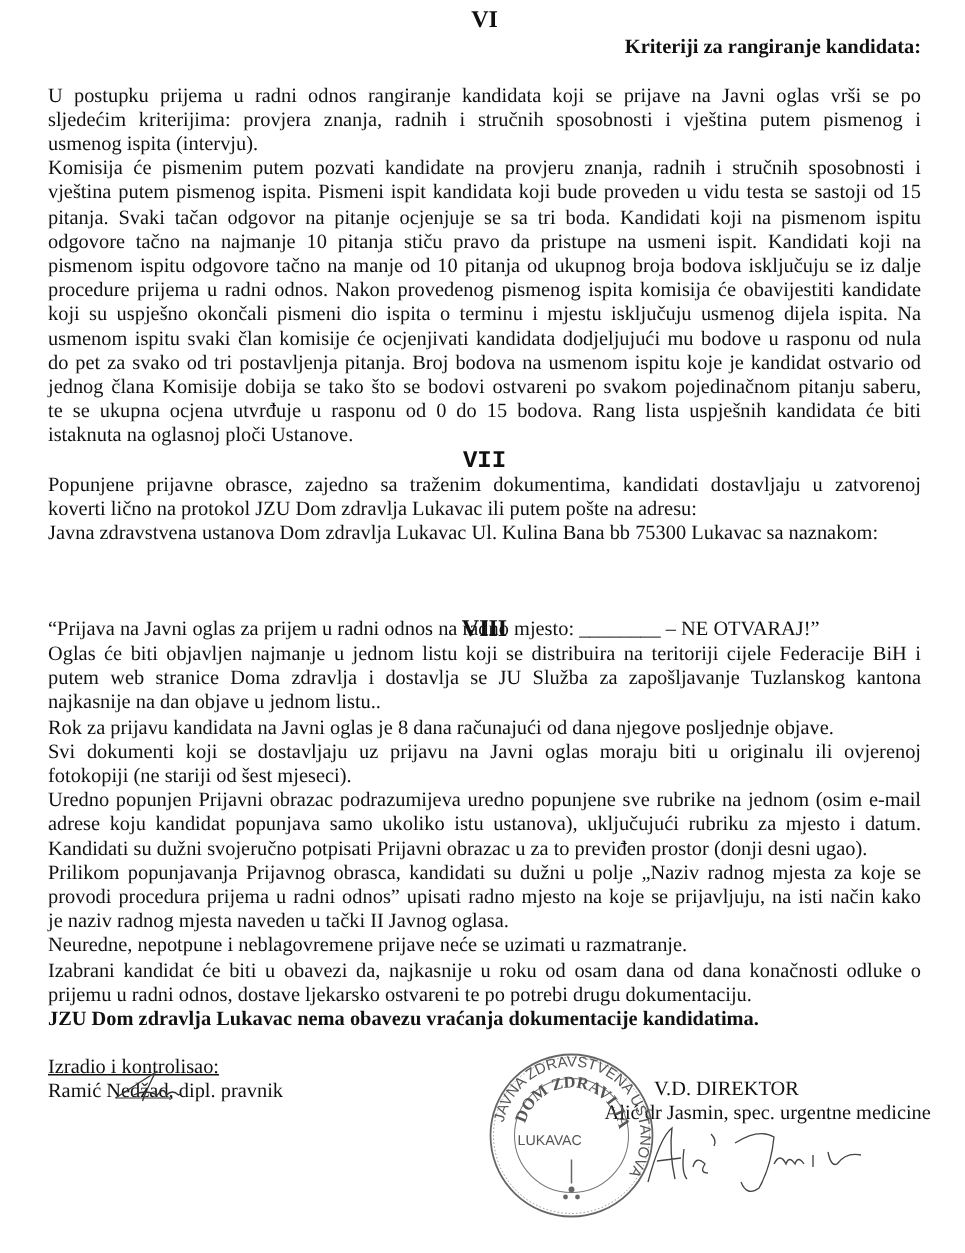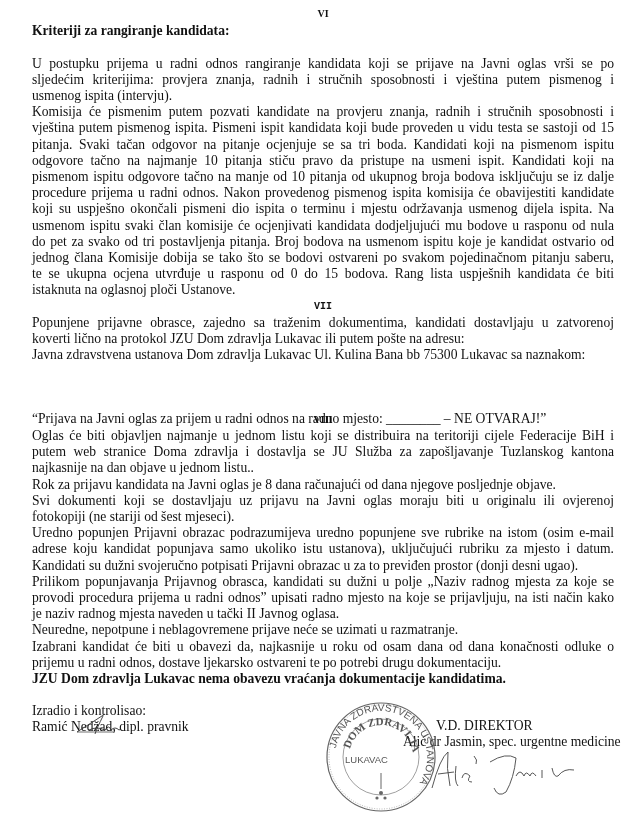--- a/index.html
+++ b/index.html
@@ -7,73 +7,73 @@
       width: 643px; height: 835px; position: relative; overflow: hidden;
       font-family: "Liberation Serif", "DejaVu Serif", serif;
       color: #111;
       font-size: 13.6px;
     }
     .page { position: absolute; left: 32px; top: 0; width: 582px; }
     .line { position: absolute; left: 0; width: 582px; line-height: 16px; white-space: nowrap; }
     .just { text-align: justify; text-align-last: justify; }
     .center { text-align: center; }
     .bold { font-weight: bold; }
-    .section-title { font-weight: bold; font-size: 10px; }
+    .section-title { font-weight: bold; font-size: 16px; }
     .stamp { position: absolute; left: 325px; top: 701px; width: 112px; height: 112px; }
     .signature { position: absolute; }
   </style>
 </head>
 <body>
 
 <div class="page">
 
   <div class="line center section-title" style="top:6px;">VI</div>
-  <div class="line bold" style="top:23px;">Kriteriji za rangiranje kandidata:</div>
+  <div class="line bold" style="top:23px;text-align:right;">Kriteriji za rangiranje kandidata:</div>
 
   <div class="line just" style="top:56px;">U postupku prijema u radni odnos rangiranje kandidata koji se prijave na Javni oglas vrši se po</div>
   <div class="line just" style="top:72px;">sljedećim kriterijima: provjera znanja, radnih i stručnih sposobnosti i vještina putem pismenog i</div>
   <div class="line" style="top:88px;">usmenog ispita (intervju).</div>
   <div class="line just" style="top:104px;">Komisija će pismenim putem pozvati kandidate na provjeru znanja, radnih i stručnih sposobnosti i</div>
   <div class="line just" style="top:120px;">vještina putem pismenog ispita. Pismeni ispit kandidata koji bude proveden u vidu testa se sastoji od 15</div>
   <div class="line just" style="top:137px;">pitanja. Svaki tačan odgovor na pitanje ocjenjuje se sa tri boda. Kandidati koji na pismenom ispitu</div>
   <div class="line just" style="top:153px;">odgovore tačno na najmanje 10 pitanja stiču pravo da pristupe na usmeni ispit. Kandidati koji na</div>
   <div class="line just" style="top:169px;">pismenom ispitu odgovore tačno na manje od 10 pitanja od ukupnog broja bodova isključuju se iz dalje</div>
   <div class="line just" style="top:185px;">procedure prijema u radni odnos. Nakon provedenog pismenog ispita komisija će obavijestiti kandidate</div>
-  <div class="line just" style="top:201px;">koji su uspješno okončali pismeni dio ispita o terminu i mjestu održavanja usmenog dijela ispita. Na</div>
+  <div class="line just" style="top:201px;">koji su uspješno okončali pismeni dio ispita o terminu i mjestu isključuju usmenog dijela ispita. Na</div>
   <div class="line just" style="top:218px;">usmenom ispitu svaki član komisije će ocjenjivati kandidata dodjeljujući mu bodove u rasponu od nula</div>
   <div class="line just" style="top:234px;">do pet za svako od tri postavljenja pitanja. Broj bodova na usmenom ispitu koje je kandidat ostvario od</div>
   <div class="line just" style="top:250px;">jednog člana Komisije dobija se tako što se bodovi ostvareni po svakom pojedinačnom pitanju saberu,</div>
   <div class="line just" style="top:266px;">te se ukupna ocjena utvrđuje u rasponu od 0 do 15 bodova. Rang lista uspješnih kandidata će biti</div>
   <div class="line" style="top:282px;">istaknuta na oglasnoj ploči Ustanove.</div>
 
   <div class="line center section-title" style="top:299px;font-family:Liberation Mono, monospace;">VII</div>
   <div class="line just" style="top:315px;">Popunjene prijavne obrasce, zajedno sa traženim dokumentima, kandidati dostavljaju u zatvorenoj</div>
   <div class="line" style="top:331px;">koverti lično na protokol JZU Dom zdravlja Lukavac ili putem pošte na adresu:</div>
   <div class="line" style="top:347px;">Javna zdravstvena ustanova Dom zdravlja Lukavac Ul. Kulina Bana bb 75300 Lukavac sa naznakom:</div>
   <div class="line" style="top:363px;margin-top:48px;">“Prijava na Javni oglas za prijem u radni odnos na radno mjesto: ________ – NE OTVARAJ!”</div>
 
   <div class="line center section-title" style="top:412px;">VIII</div>
   <div class="line just" style="top:428px;">Oglas će biti objavljen najmanje u jednom listu koji se distribuira na teritoriji cijele Federacije BiH i</div>
   <div class="line just" style="top:444px;">putem web stranice Doma zdravlja i dostavlja se JU Služba za zapošljavanje Tuzlanskog kantona</div>
   <div class="line" style="top:460px;">najkasnije na dan objave u jednom listu..</div>
   <div class="line" style="top:477px;">Rok za prijavu kandidata na Javni oglas je 8 dana računajući od dana njegove posljednje objave.</div>
   <div class="line just" style="top:493px;">Svi dokumenti koji se dostavljaju uz prijavu na Javni oglas moraju biti u originalu ili ovjerenoj</div>
   <div class="line" style="top:509px;">fotokopiji (ne stariji od šest mjeseci).</div>
-  <div class="line just" style="top:525px;">Uredno popunjen Prijavni obrazac podrazumijeva uredno popunjene sve rubrike na istom (osim e-mail</div>
+  <div class="line just" style="top:525px;">Uredno popunjen Prijavni obrazac podrazumijeva uredno popunjene sve rubrike na jednom (osim e-mail</div>
   <div class="line just" style="top:541px;">adrese koju kandidat popunjava samo ukoliko istu ustanova), uključujući rubriku za mjesto i datum.</div>
   <div class="line" style="top:558px;">Kandidati su dužni svojeručno potpisati Prijavni obrazac u za to previđen prostor (donji desni ugao).</div>
   <div class="line just" style="top:574px;">Prilikom popunjavanja Prijavnog obrasca, kandidati su dužni u polje „Naziv radnog mjesta za koje se</div>
   <div class="line just" style="top:590px;">provodi procedura prijema u radni odnos” upisati radno mjesto na koje se prijavljuju, na isti način kako</div>
   <div class="line" style="top:606px;">je naziv radnog mjesta naveden u tački II Javnog oglasa.</div>
   <div class="line" style="top:622px;">Neuredne, nepotpune i neblagovremene prijave neće se uzimati u razmatranje.</div>
   <div class="line just" style="top:639px;">Izabrani kandidat će biti u obavezi da, najkasnije u roku od osam dana od dana konačnosti odluke o</div>
   <div class="line" style="top:655px;">prijemu u radni odnos, dostave ljekarsko ostvareni te po potrebi drugu dokumentaciju.</div>
   <div class="line bold" style="top:671px;">JZU Dom zdravlja Lukavac nema obavezu vraćanja dokumentacije kandidatima.</div>
 
-  <div class="line" style="top:703px;">Izradio i kontrolisao:</div>
+  <div class="line" style="top:703px;text-decoration:underline;">Izradio i kontrolisao:</div>
   <div class="line" style="top:719px;">Ramić Nedžad, dipl. pravnik</div>
 
   <div class="line" style="top:718px; left:404px; width:auto;">V.D. DIREKTOR</div>
   <div class="line" style="top:734px; left:371px; width:auto;">Alić dr Jasmin, spec. urgentne medicine</div>
 </div>
 
 <svg class="signature" style="left:75px; top:710px; width:50px; height:28px;" viewBox="0 0 50 28">
   <path d="M2 22 L30 4 M28 6 Q22 18 20 24 M14 20 Q22 16 30 20 Q34 14 36 20 Q40 16 44 20 L46 19" fill="none" stroke="#333" stroke-width="0.9"></path>
   <path d="M2 22 L40 22" fill="none" stroke="#333" stroke-width="0.7"></path>
 </svg>

